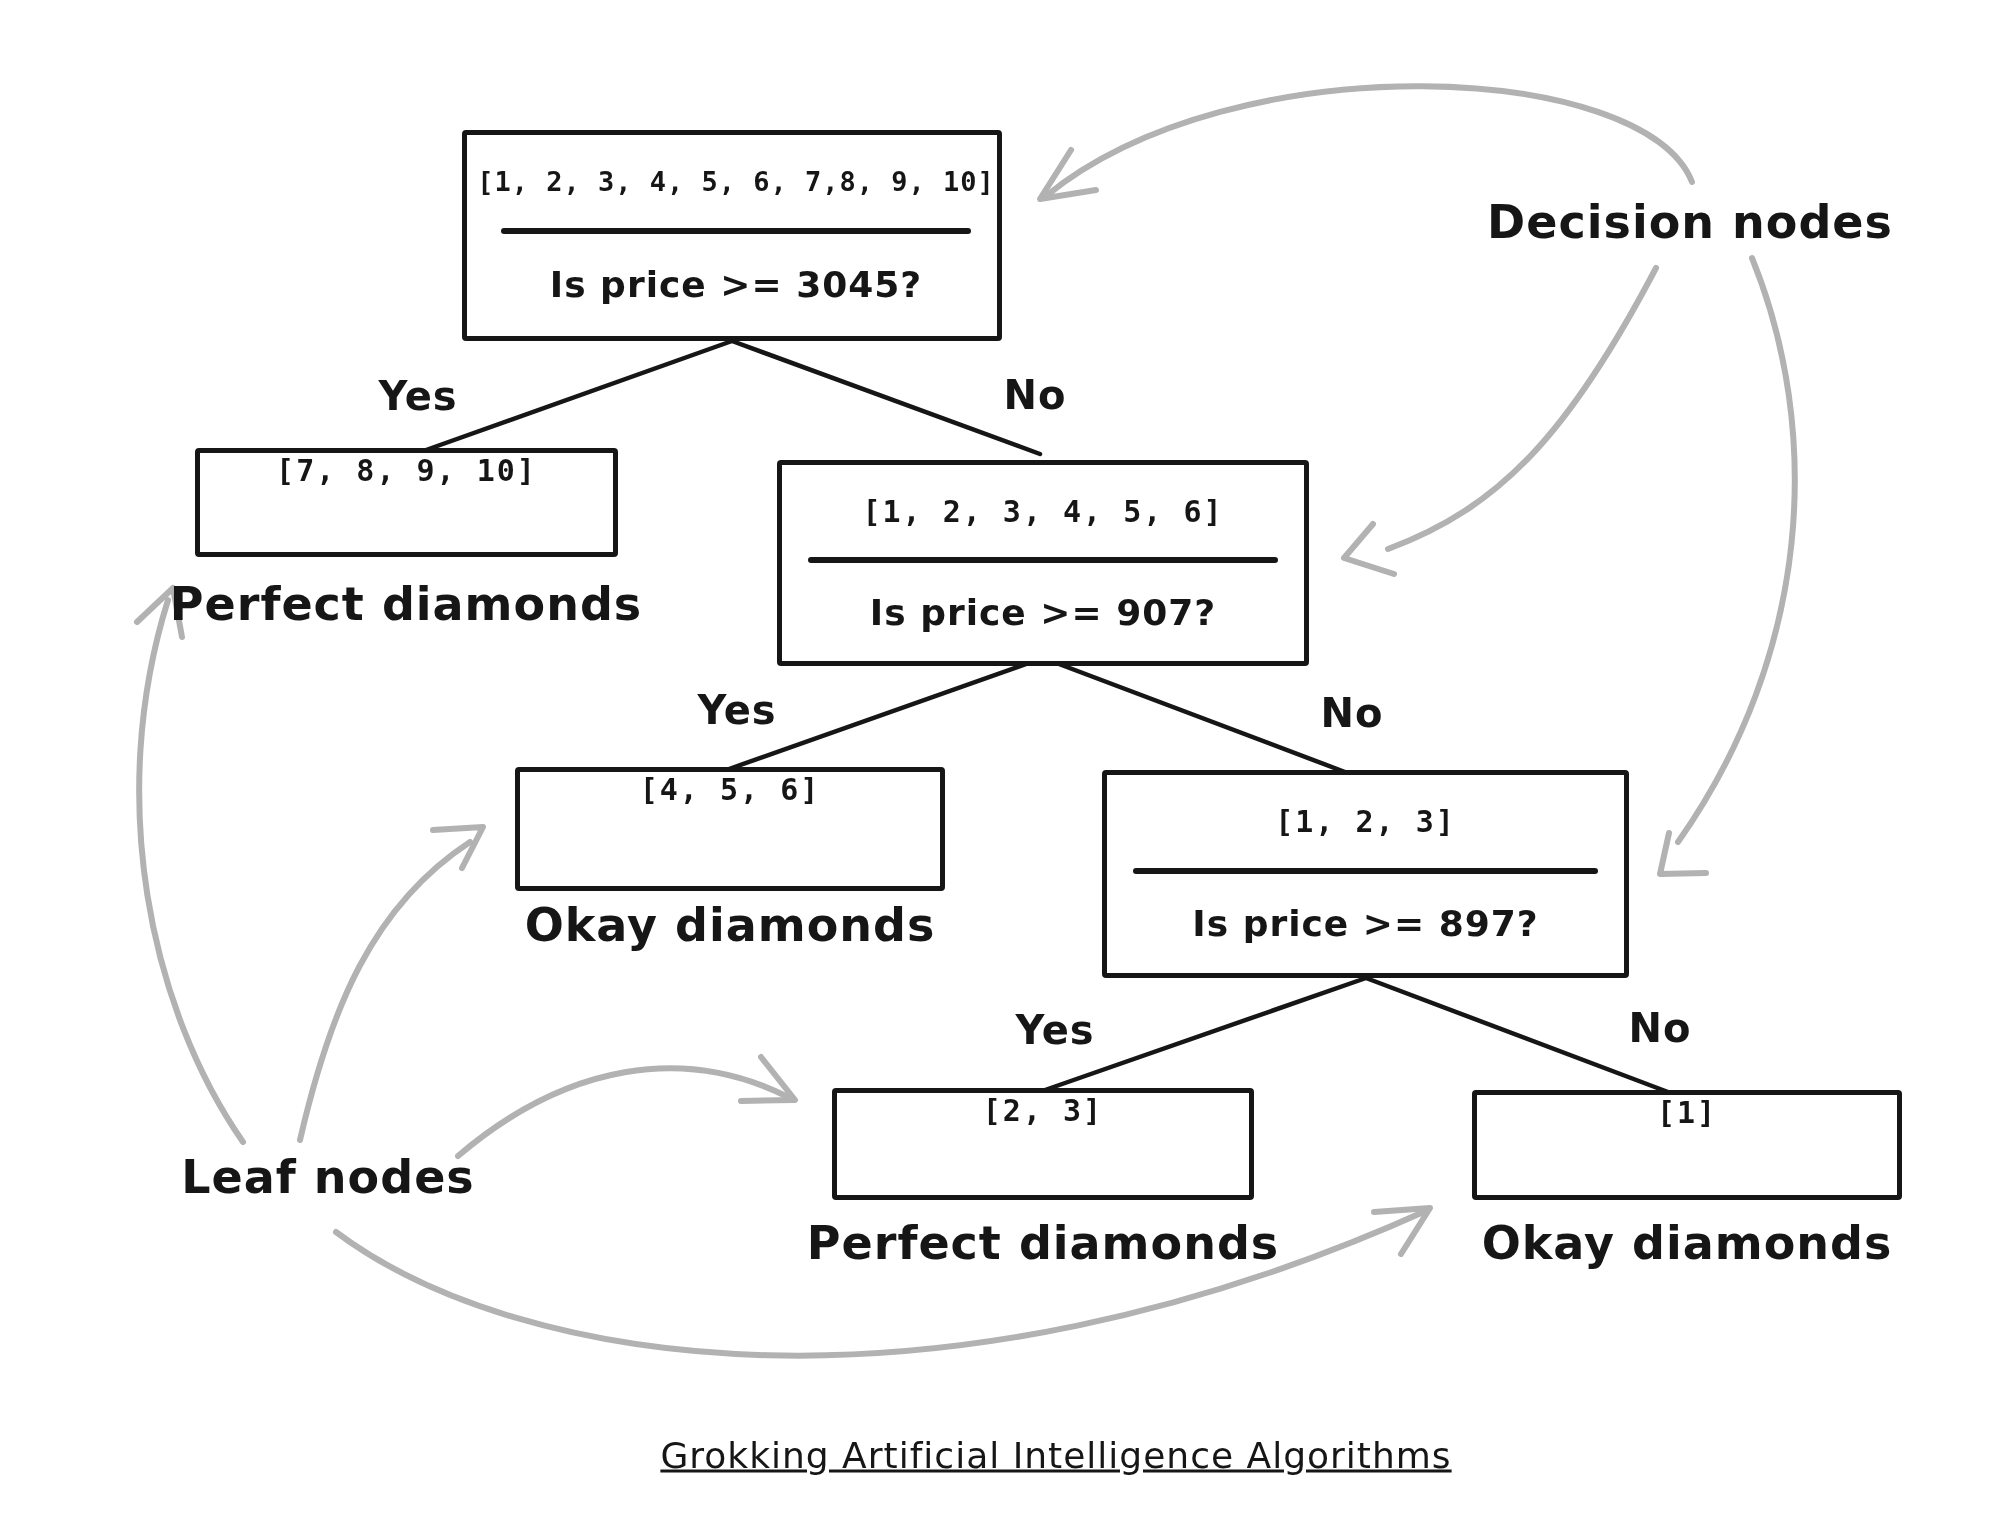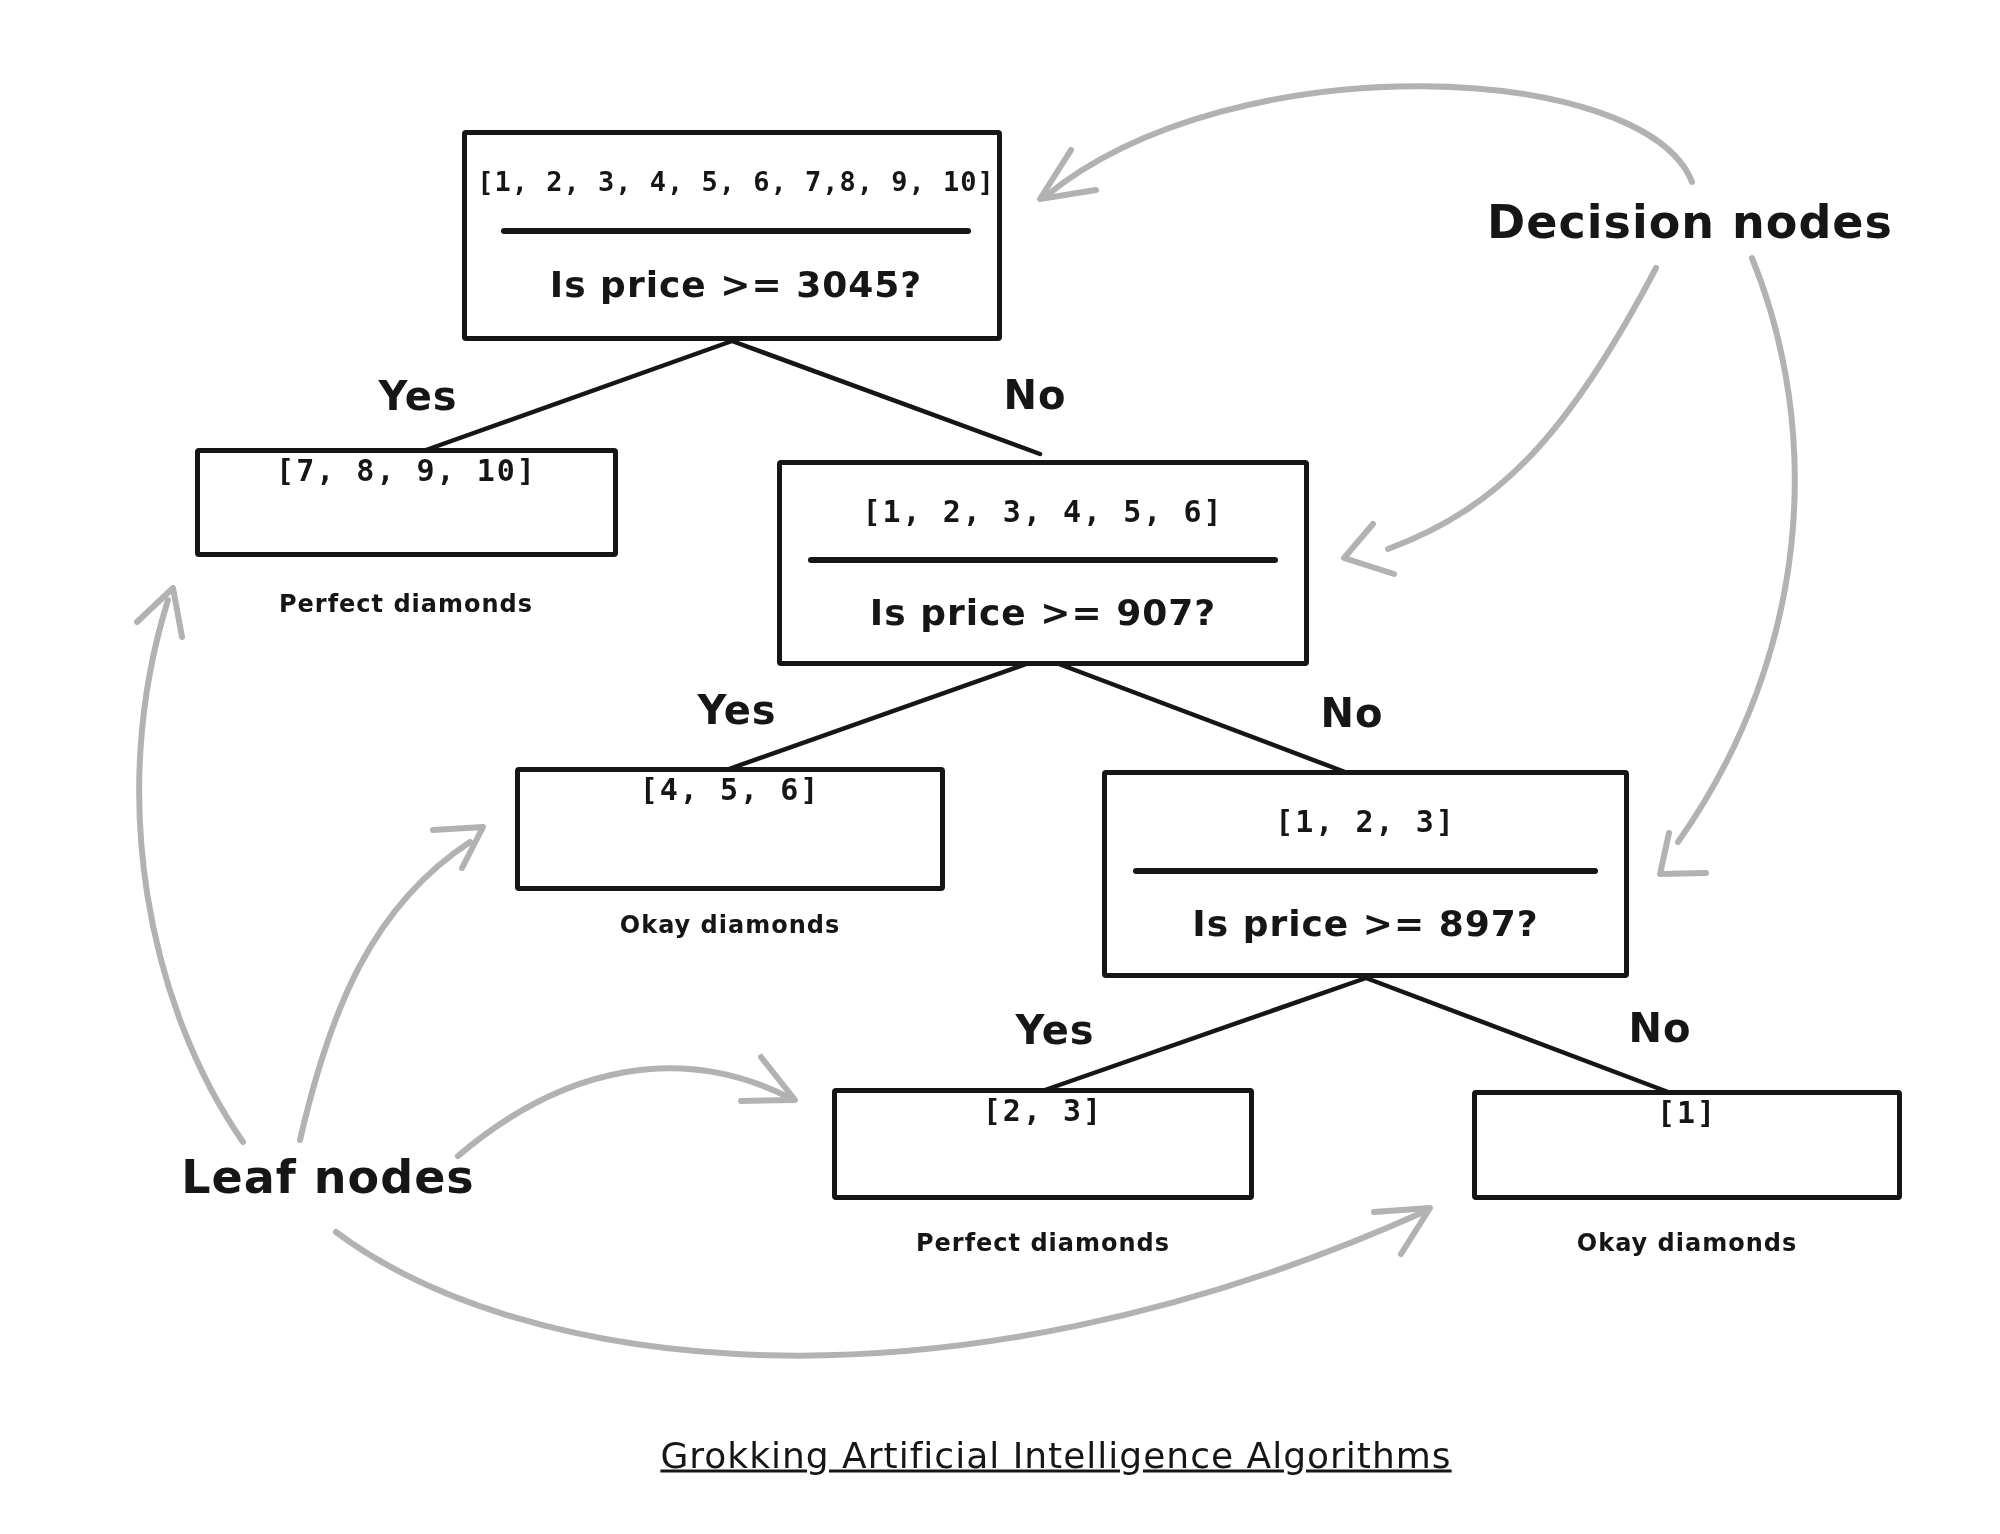--- a/index.html
+++ b/index.html
@@ -82,21 +82,21 @@
     position: absolute;
     transform: translate(-50%, -50%);
     font-size: 40px;
     font-weight: 700;
     letter-spacing: 1px;
     white-space: nowrap;
   }
   .leaf-caption {
     position: absolute;
     transform: translate(-50%, -50%);
-    font-size: 24px;
+    font-size: 46px;
     font-weight: 700;
     letter-spacing: 1px;
     white-space: nowrap;
   }
   .big-label {
     position: absolute;
     transform: translate(-50%, -50%);
     font-size: 46px;
     font-weight: 700;
     letter-spacing: 1px;

